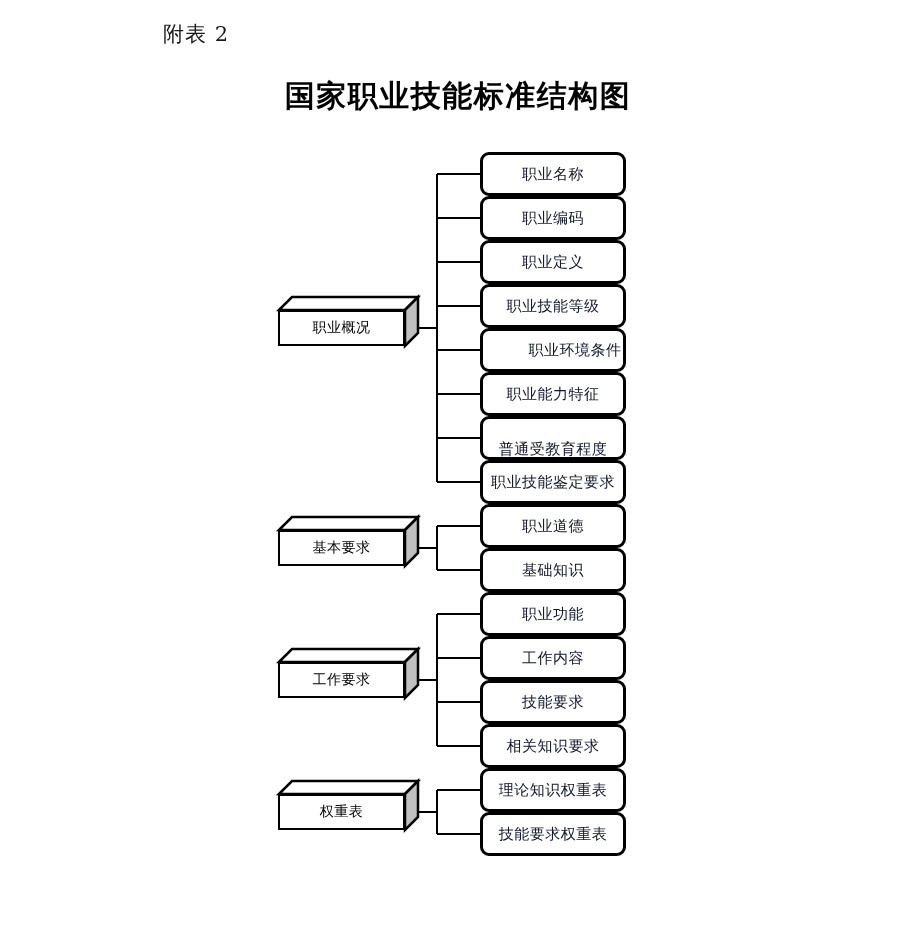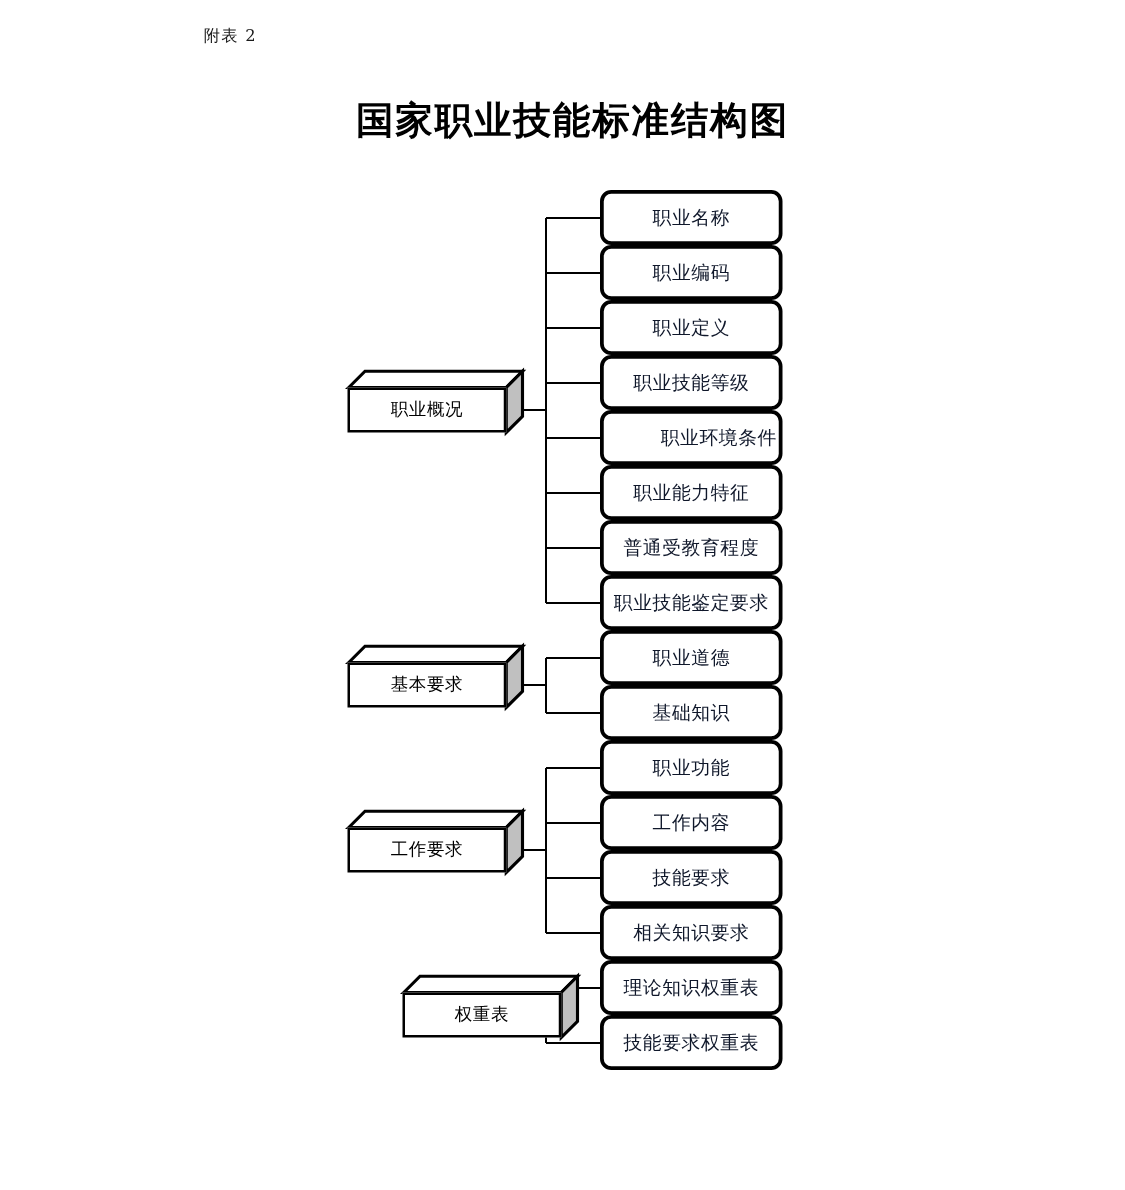--- a/index.html
+++ b/index.html
@@ -19,21 +19,21 @@
     background: #ffffff;
     overflow: hidden;
   }
 
   
   .doc-label {
     position: absolute;
     left: 163px;
     top: 20px;
     font-family: "DejaVu Serif", "Liberation Serif", serif;
-    font-size: 13px;
+    font-size: 21px;
     letter-spacing: 1px;
     color: #1a1a1a;
     white-space: nowrap;
     text-align: center;
   }
   .doc-title {
     position: absolute;
     left: 0;
     top: 76px;
     width: 900px;
@@ -176,21 +176,21 @@
       </div>
       <div class="leaf" style="left: 480px; top: 284px;">
         <span class="leaf-text">职业技能等级</span>
       </div>
       <div class="leaf" style="left: 480px; top: 328px; padding-left: 44px;">
         <span class="leaf-text">职业环境条件</span>
       </div>
       <div class="leaf" style="left: 480px; top: 372px;">
         <span class="leaf-text">职业能力特征</span>
       </div>
-      <div class="leaf" style="left: 480px; top: 416px;">
+      <div class="leaf" style="left: 480px; top: 416px; align-items: flex-end;">
         <span class="leaf-text">普通受教育程度</span>
       </div>
       <div class="leaf" style="left: 480px; top: 460px;">
         <span class="leaf-text">职业技能鉴定要求</span>
       </div>
       <div class="cat" style="left: 278px; top: 296px;">
         <svg class="cat-top" viewBox="0 0 140 50">
           <polygon points="1,14 14,1 140,1 127,14" fill="#ffffff" stroke="#000000" stroke-width="2.5" stroke-linejoin="miter"></polygon>
           <polygon points="127,14 140,1 140,37 127,50" fill="#c0c0c0" stroke="#000000" stroke-width="2.5" stroke-linejoin="miter"></polygon>
         </svg>
@@ -233,21 +233,21 @@
         <div class="cat-front">
           <span class="cat-text">工作要求</span>
         </div>
       </div>
       <div class="leaf" style="left: 480px; top: 812px;">
         <span class="leaf-text">技能要求权重表</span>
       </div>
       <div class="leaf" style="left: 480px; top: 768px;">
         <span class="leaf-text">理论知识权重表</span>
       </div>
-      <div class="cat" style="left: 278px; top: 780px; margin-left: 44px;">
+      <div class="cat" style="left: 278px; top: 780px;">
         <svg class="cat-top" viewBox="0 0 140 50">
           <polygon points="1,14 14,1 140,1 127,14" fill="#ffffff" stroke="#000000" stroke-width="2.5" stroke-linejoin="miter"></polygon>
           <polygon points="127,14 140,1 140,37 127,50" fill="#c0c0c0" stroke="#000000" stroke-width="2.5" stroke-linejoin="miter"></polygon>
         </svg>
         <div class="cat-front">
           <span class="cat-text">权重表</span>
         </div>
       </div>
     </div>
 

